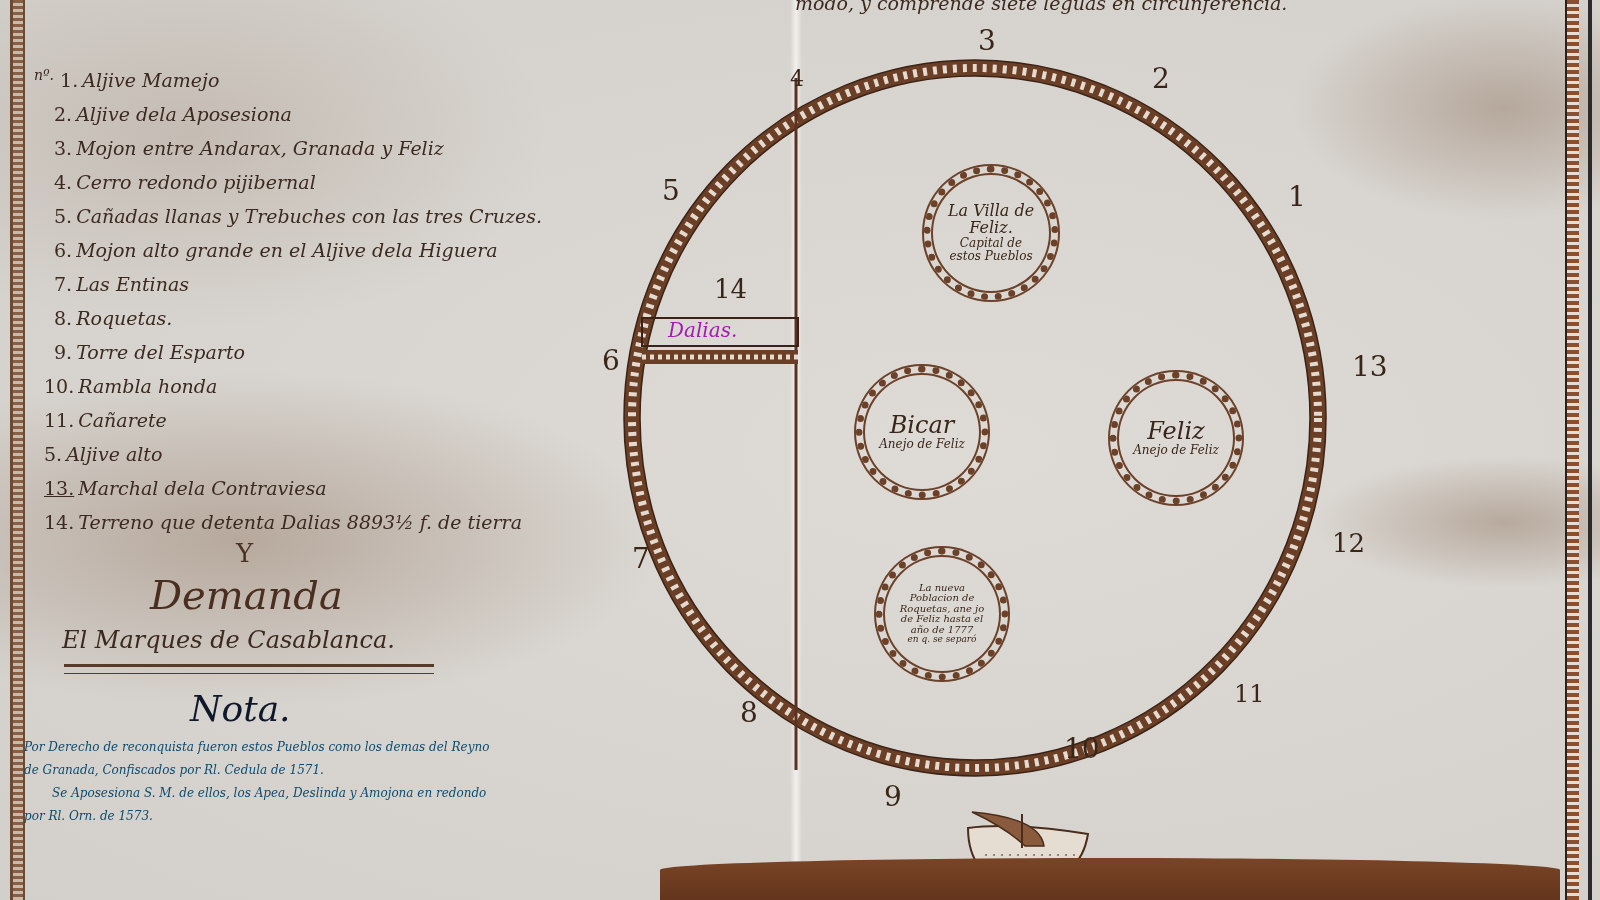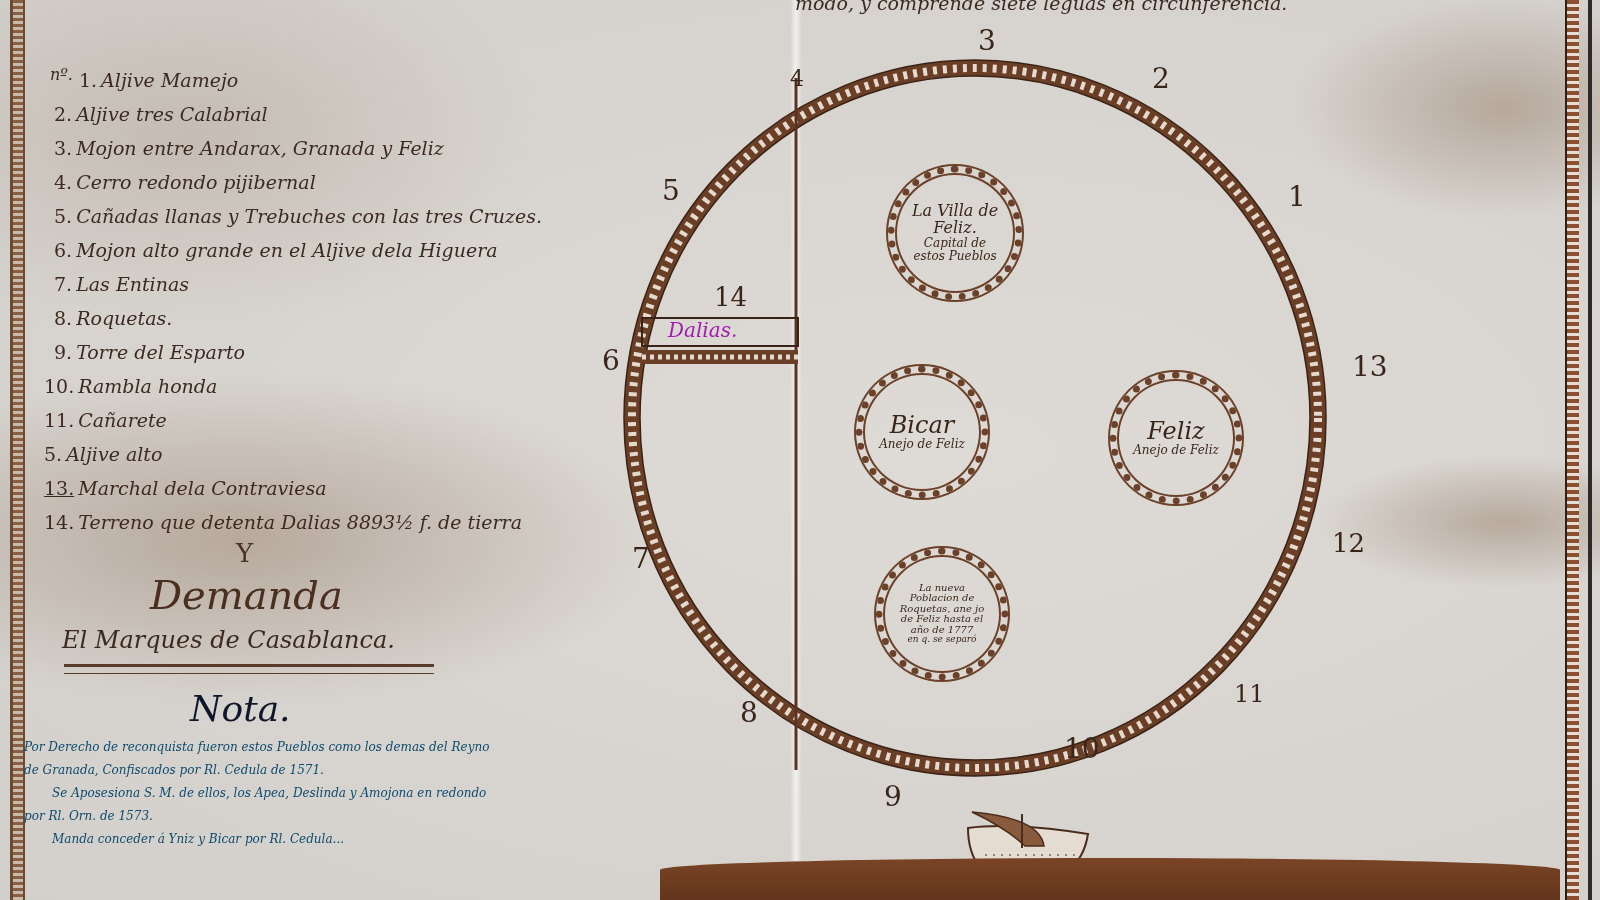--- a/index.html
+++ b/index.html
@@ -35,21 +35,21 @@
     .right-edge { position:absolute; left:1588px; top:0; width:4px; height:900px; background:#2b2b2b; }
 
     .legend {
       position:absolute; left:34px; top:58px; width:560px;
       font-family:"DejaVu Serif", serif; font-style:italic;
       font-size:19px; line-height:34px; color:#3c2a20;
     }
     .legend .row { white-space:nowrap; }
     .legend .row .num { font-style:normal; margin-right:4px; }
     .legend .row.indent { padding-left:20px; }
-    .legend .num-prefix { font-size:16px; vertical-align:super;margin-left:16px; }
+    .legend .num-prefix { font-size:14px; vertical-align:super; }
 
     .y-mark { position:absolute; left:236px; top:538px; font-size:26px; color:#4a3222; }
     .demanda { position:absolute; left:150px; top:572px; font-size:40px; font-style:italic; color:#4a2e1f; }
     .demandante { position:absolute; left:62px; top:626px; font-size:24px; font-style:italic; color:#3c2a20; }
     .rule { position:absolute; left:64px; top:664px; width:370px; height:6px; border-top:3px solid #5a3a28; border-bottom:1px solid #5a3a28; }
     .nota-title { position:absolute; left:190px; top:688px; font-size:36px; font-style:italic; color:#0f172a; }
     .nota { position:absolute; left:24px; top:736px; width:470px; font-size:12px; line-height:23px; font-style:italic; color:#0c4a6e; }
     .nota p { margin:0; }
     .nota p.ind { text-indent:28px; }
 
@@ -81,21 +81,21 @@
 <div class="paper"></div>
 <div class="fold"></div>
 <div class="left-border"></div>
 <div class="right-border"></div>
 <div class="right-edge"></div>
 
 <div class="top-caption">modo, y comprende siete leguas en circunferencia.</div>
 
 <div class="legend">
   <div class="row"><span class="num-prefix">nº.</span> <span class="num">1.</span><span>Aljive Mamejo</span></div>
-  <div class="row indent"><span class="num">2.</span><span>Aljive tres Calabrial</span></div>
+  <div class="row indent"><span class="num">2.</span><span>Aljive dela Aposesiona</span></div>
   <div class="row indent"><span class="num">3.</span><span>Mojon entre Andarax, Granada y Feliz</span></div>
   <div class="row indent"><span class="num">4.</span><span>Cerro redondo pijibernal</span></div>
   <div class="row indent"><span class="num">5.</span><span>Cañadas llanas y Trebuches con las tres Cruzes.</span></div>
   <div class="row indent"><span class="num">6.</span><span>Mojon alto grande en el Aljive dela Higuera</span></div>
   <div class="row indent"><span class="num">7.</span><span>Las Entinas</span></div>
   <div class="row indent"><span class="num">8.</span><span>Roquetas.</span></div>
   <div class="row indent"><span class="num">9.</span><span>Torre del Esparto</span></div>
   <div class="row" style="padding-left:10px"><span class="num">10.</span><span>Rambla honda</span></div>
   <div class="row" style="padding-left:10px"><span class="num">11.</span><span>Cañarete</span></div>
   <div class="row" style="padding-left:10px"><span class="num">5.</span><span>Aljive alto</span></div>
@@ -105,21 +105,20 @@
 
 <div class="y-mark">Y</div>
 <div class="demanda">Demanda</div>
 <div class="demandante">El Marques de Casablanca.</div>
 <div class="rule"></div>
 
 <div class="nota-title">Nota.</div>
 <div class="nota">
   <p>Por Derecho de reconquista fueron estos Pueblos como los demas del Reyno de Granada, Confiscados por Rl. Cedula de 1571.</p>
   <p class="ind">Se Aposesiona S. M. de ellos, los Apea, Deslinda y Amojona en redondo por Rl. Orn. de 1573.</p>
-  <p class="ind">Manda conceder á Yniz y Bicar por Rl. Cedula...</p>
 </div>
 
 <svg class="map-svg" width="1600" height="900">
   <defs>
     <pattern id="rope" width="10" height="10" patternUnits="userSpaceOnUse">
       <rect width="10" height="10" fill="#7a4a2e"></rect>
       <circle cx="5" cy="5" r="3" fill="#e2d8cc"></circle>
     </pattern>
   </defs>
 
@@ -152,23 +151,23 @@
 <div class="marker" style="left:790px;top:66px;font-size:22px">4</div>
 <div class="marker" style="left:662px;top:174px">5</div>
 <div class="marker" style="left:602px;top:344px">6</div>
 <div class="marker" style="left:632px;top:542px">7</div>
 <div class="marker" style="left:740px;top:696px">8</div>
 <div class="marker" style="left:884px;top:780px">9</div>
 <div class="marker" style="left:1064px;top:732px">10</div>
 <div class="marker" style="left:1234px;top:680px;font-size:24px">11</div>
 <div class="marker" style="left:1332px;top:528px;font-size:26px">12</div>
 <div class="marker" style="left:1352px;top:350px">13</div>
-<div class="marker" style="left:714px;top:282px;font-size:26px">14</div>
+<div class="marker" style="left:714px;top:274px;font-size:26px">14</div>
 
-<div class="town" style="left:888px;top:166px;width:120px;height:120px">
+<div class="town" style="left:924px;top:166px;width:120px;height:120px">
   <span class="t-name" style="font-size:16px;width:100px">La Villa de Feliz.</span>
   <span class="t-sub" style="font-size:12px;width:96px">Capital de estos Pueblos</span>
 </div>
 <div class="town" style="left:856px;top:366px;width:118px;height:118px">
   <span class="t-name" style="font-size:24px">Bicar</span>
   <span class="t-sub" style="font-size:12px">Anejo de Feliz</span>
 </div>
 <div class="town" style="left:1110px;top:372px;width:118px;height:118px">
   <span class="t-name" style="font-size:24px">Feliz</span>
   <span class="t-sub" style="font-size:12px">Anejo de Feliz</span>

